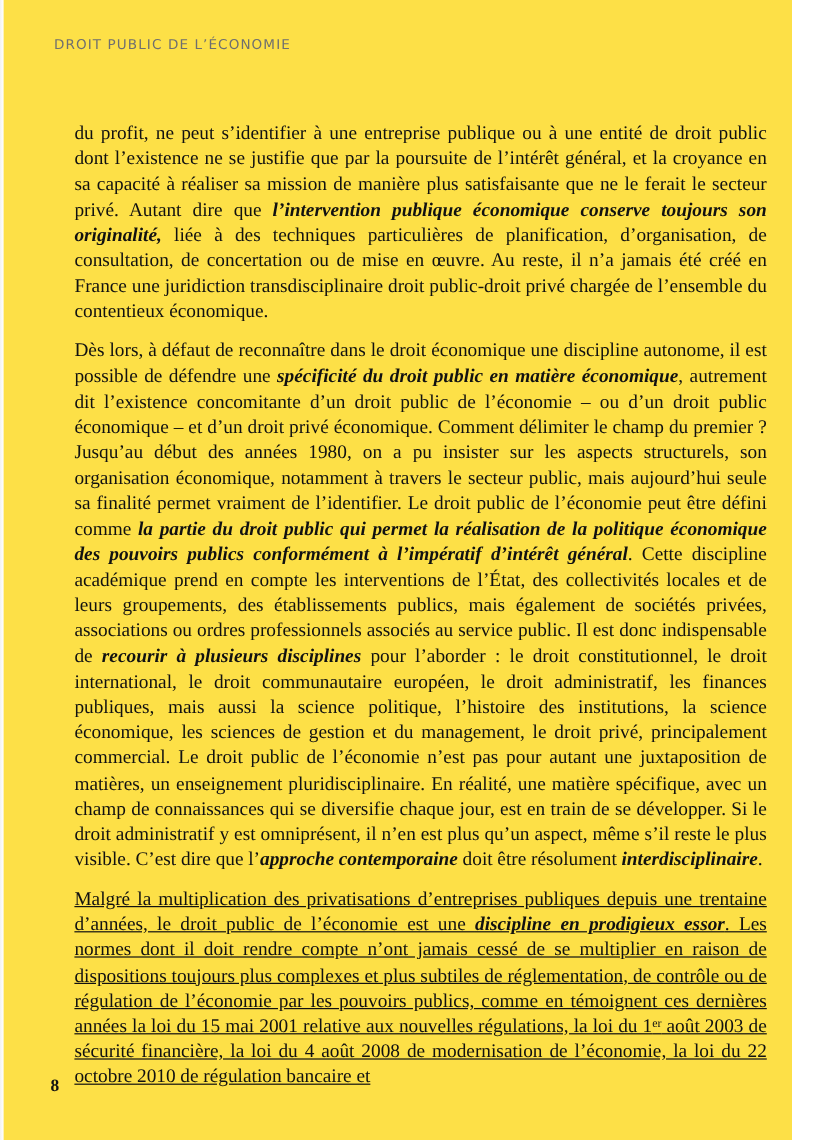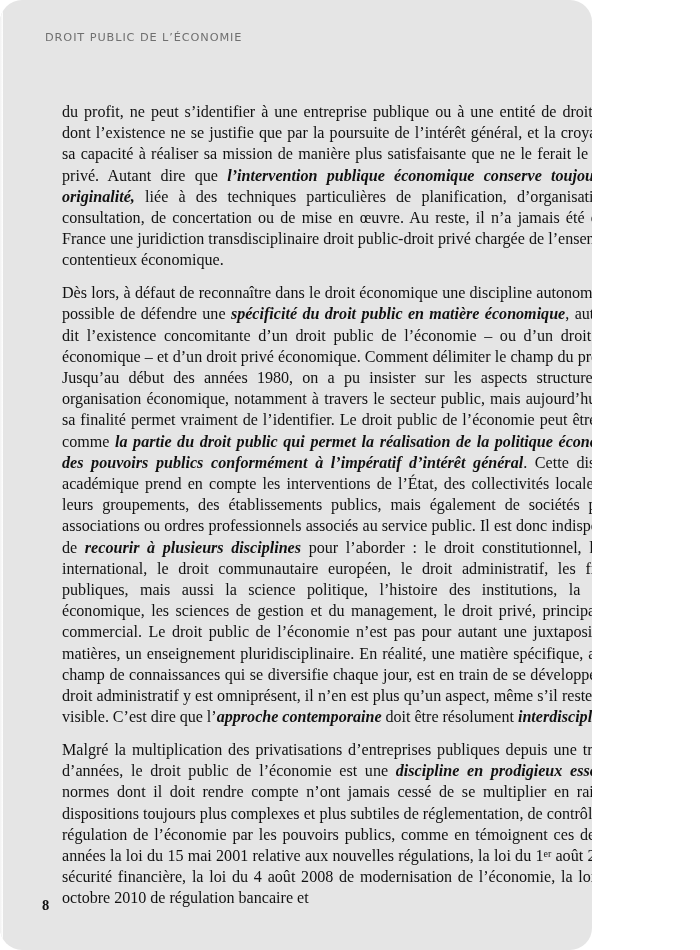--- a/index.html
+++ b/index.html
@@ -4,28 +4,27 @@
 <title>Droit public de l'économie — page 8</title>
 <style>
   html, body {
     margin: 0;
     padding: 0;
     background: #ffffff;
   }
 
   .page {
     position: relative;
-    width: 592px;
+    width: 660px;
     height: 950px;
-    background: #e5e5e5;
+    background: #fde047;
     box-sizing: border-box;
     overflow: hidden;
     font-family: "Liberation Serif", "DejaVu Serif", serif;
     color: #111111;
-    border-radius: 22px;
   }
 
   
   .running-head {
     position: absolute;
     left: 45px;
     top: 32px;
     width: 595px;
     font-family: "DejaVu Sans", "Liberation Sans", sans-serif;
     font-size: 11.3px;
@@ -51,20 +50,21 @@
     line-height: 21.2px;
     text-align: justify;
     text-justify: inter-word;
     hyphens: manual;
     -webkit-hyphens: manual;
     word-spacing: -0.1px;
   }
 
   .para:last-child {
     margin-bottom: 0;
+    text-decoration: underline;
   }
 
   .para b,
   .para .hl {
     font-weight: bold;
     font-style: italic;
   }
 
   sup {
     font-size: 0.62em;

